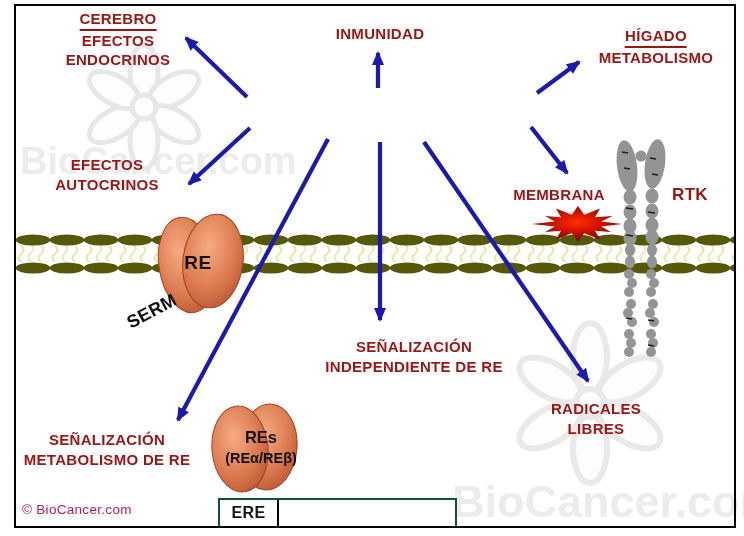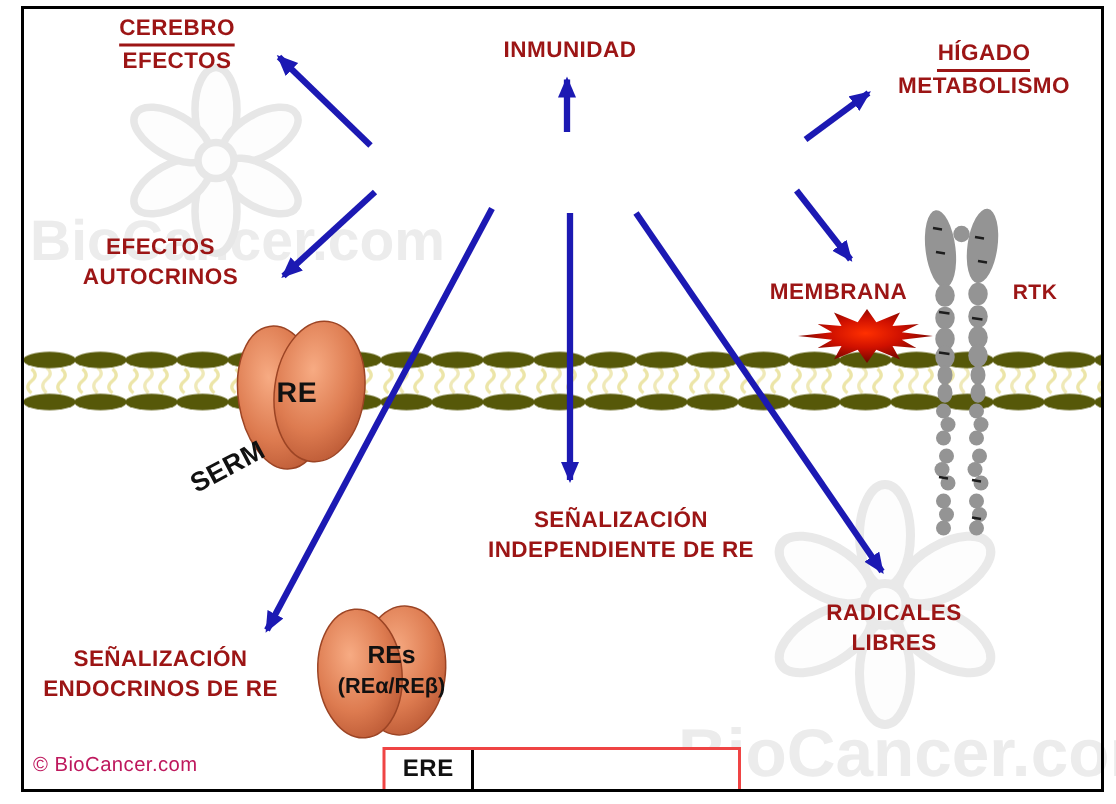--- a/index.html
+++ b/index.html
@@ -18,33 +18,33 @@
          letter-spacing:.3px;white-space:nowrap;}
   .label span{display:block;}
   .u{display:inline-block !important;border-bottom:2px solid currentColor;padding-bottom:0px;}
   .n-cerebro{left:118px;top:9px;}
   .n-inmunidad{left:380px;top:24px;}
   .n-higado{left:656px;top:26px;}
   .n-title{left:393px;top:96px;font-size:27px;line-height:30px;letter-spacing:1px;}
   .n-title .u{border-bottom-width:3px;padding-bottom:1px;}
   .n-autocrinos{left:107px;top:155px;}
   .n-membrana{left:559px;top:185px;}
-  .n-rtk{left:690px;top:185px;font-size:14px;}
+  .n-rtk{left:690px;top:185px;font-size:17px;}
   .n-indep{left:414px;top:337px;}
   .n-radicales{left:596px;top:399px;}
   .n-dep{left:107px;top:430px;}
   
   .blk{color:#111;}
   .n-re{left:198px;top:253px;font-size:19px;letter-spacing:.5px;}
   .n-serm{left:152px;top:302px;font-size:18px;transform:translateX(-50%) rotate(-28deg);}
   .n-res{left:261px;top:427px;font-size:16.5px;line-height:21px;letter-spacing:0;}
   .n-res .sub{font-size:14.5px;}
   
   .gene-box{position:absolute;left:218px;top:498px;width:235px;height:26px;background:#fff;
-            border:2px solid #ef4444;display:flex;z-index:2;margin-left:37px;}
+            border:2px solid #14532d;display:flex;z-index:2;}
   .gene-box .cell{display:flex;align-items:center;justify-content:center;
                   font-weight:bold;font-size:16px;color:#111;letter-spacing:.4px;}
   .cell-ere{width:57px;border-right:2px solid #000;}
   .cell-genes{flex:1;}
   .copyright{position:absolute;left:22px;top:502px;z-index:2;color:#be185d;
              font-size:13.5px;letter-spacing:.3px;}
 </style>
 </head>
 <body>
 
@@ -172,20 +172,21 @@
       <line x1="531" y1="127" x2="567" y2="173"></line>
       <line x1="380" y1="142" x2="380" y2="320"></line>
       <line x1="328" y1="139" x2="178" y2="420"></line>
       <line x1="424" y1="142" x2="588" y2="381"></line>
     </g>
   </svg>
 
   <div class="label n-cerebro">
     <span class="u">CEREBRO</span>
     <span>EFECTOS</span>
+    <span>ENDOCRINOS</span>
   </div>
 
   <div class="label n-inmunidad">
     <span>INMUNIDAD</span>
   </div>
 
   <div class="label n-higado">
     <span class="u">HÍGADO</span>
     <span>METABOLISMO</span>
   </div>
@@ -209,21 +210,21 @@
     <span>INDEPENDIENTE DE RE</span>
   </div>
 
   <div class="label n-radicales">
     <span>RADICALES</span>
     <span>LIBRES</span>
   </div>
 
   <div class="label n-dep">
     <span>SEÑALIZACIÓN</span>
-    <span>ENDOCRINOS DE RE</span>
+    <span>METABOLISMO DE RE</span>
   </div>
 
   <div class="label blk n-re">RE</div>
   <div class="label blk n-serm">SERM</div>
   <div class="label blk n-res">
     <span>REs</span>
     <span class="sub">(REα/REβ)</span>
   </div>
 
   <div class="gene-box">

